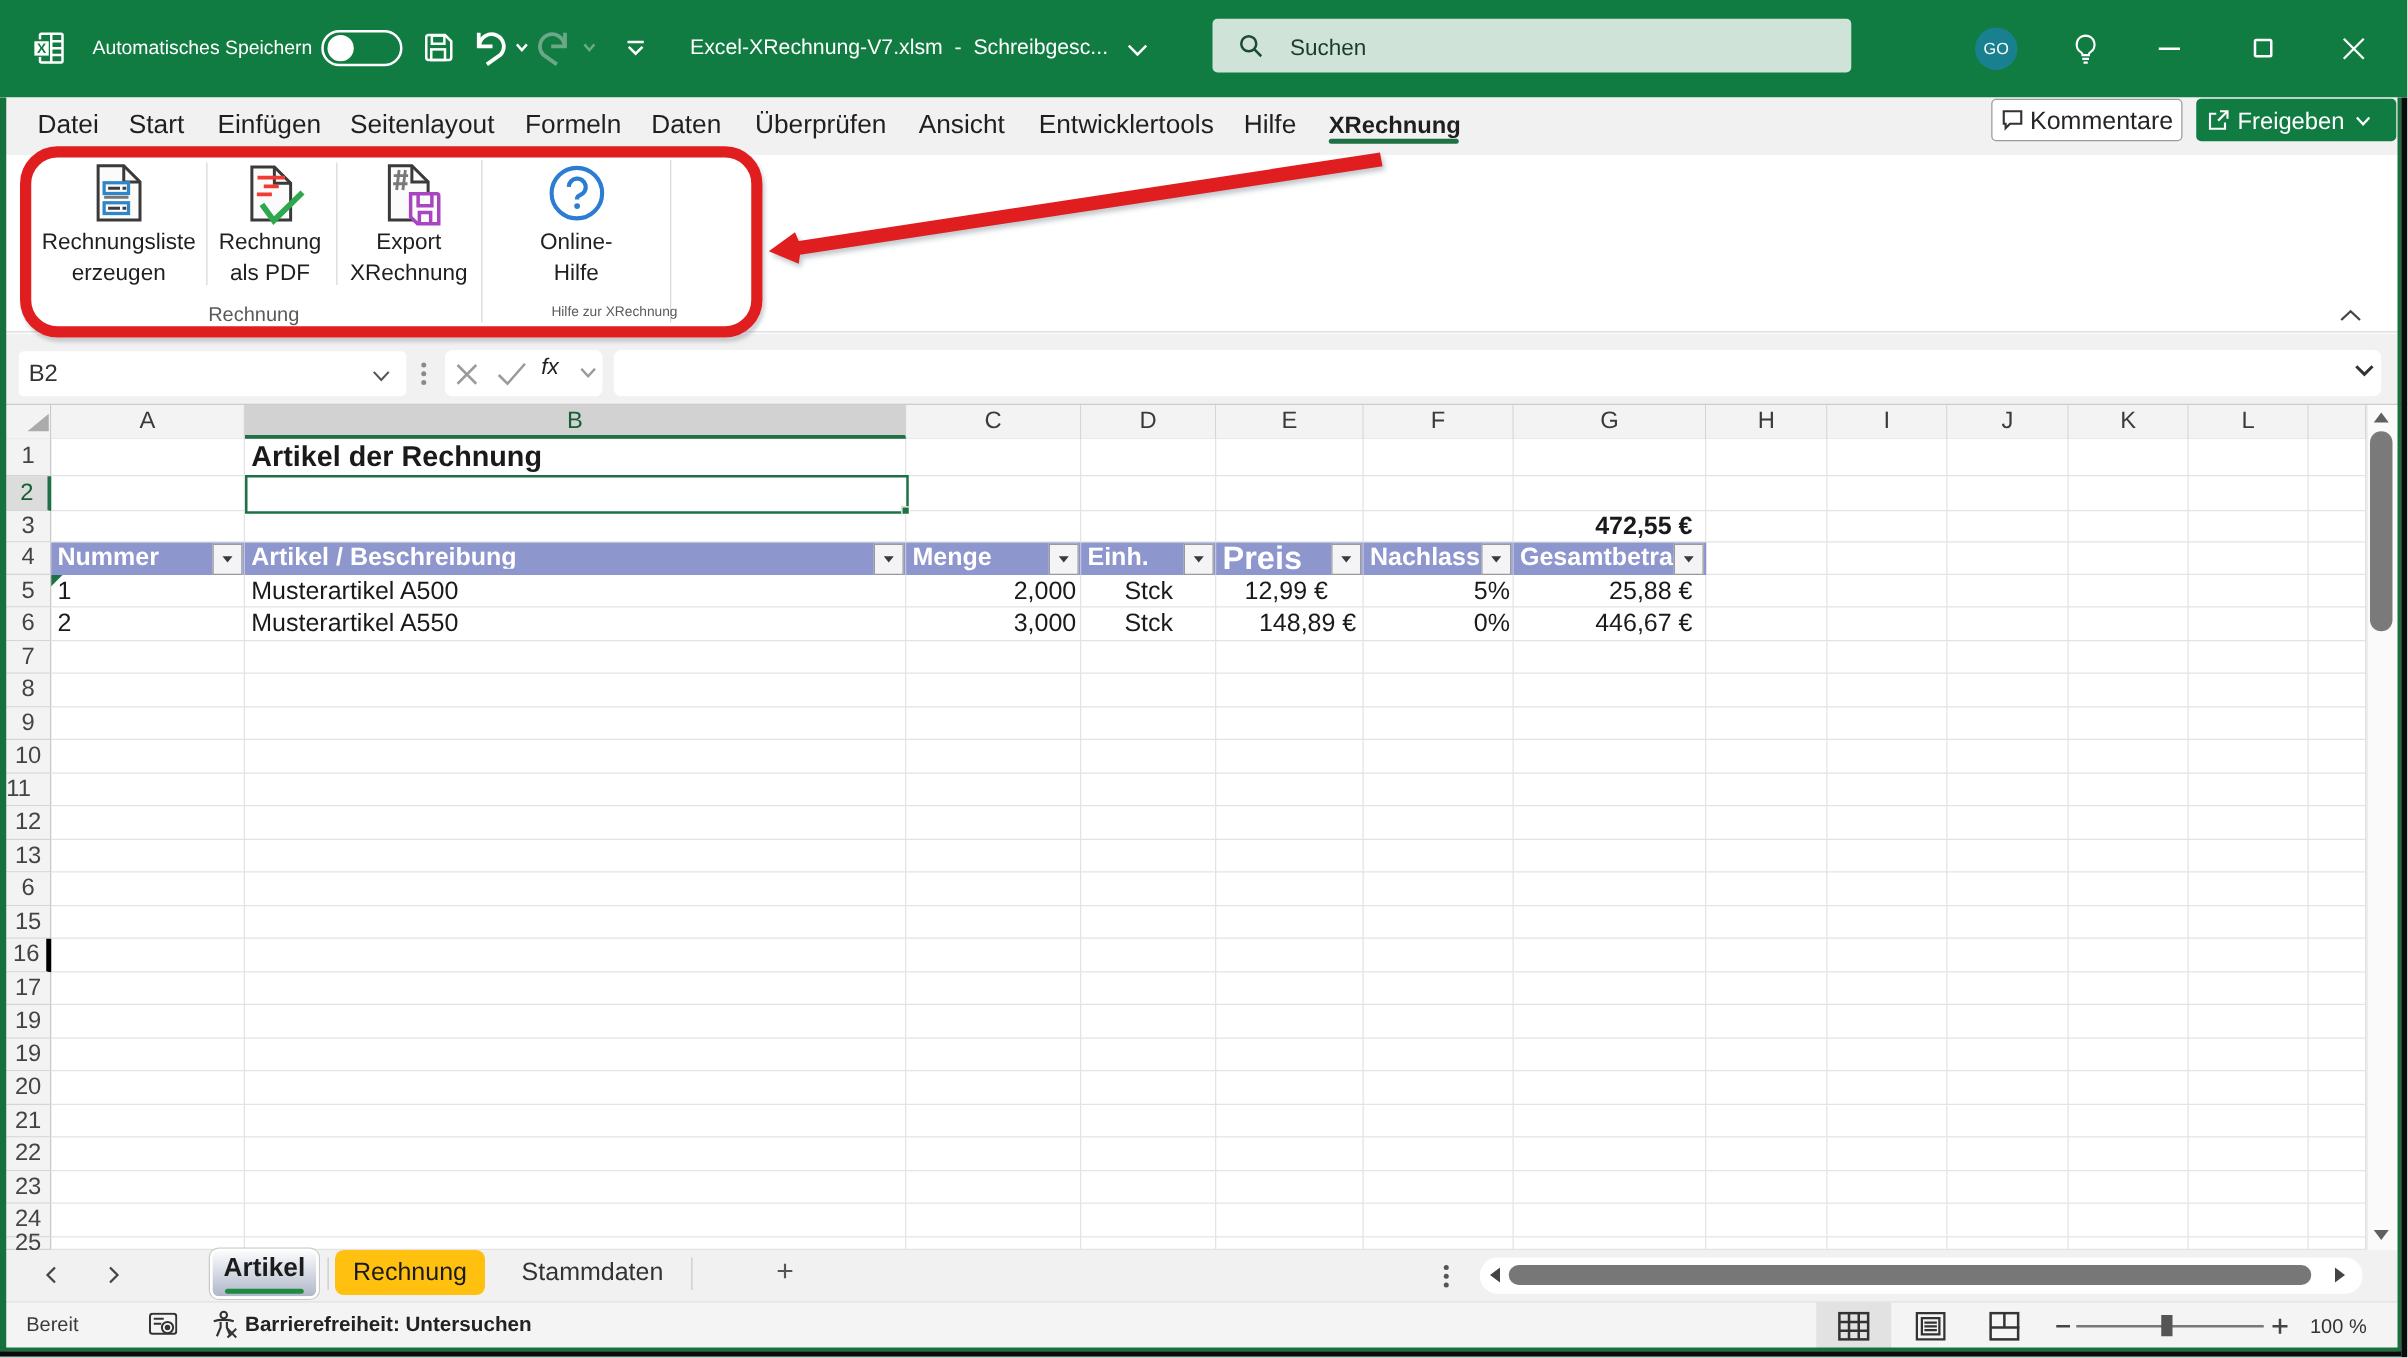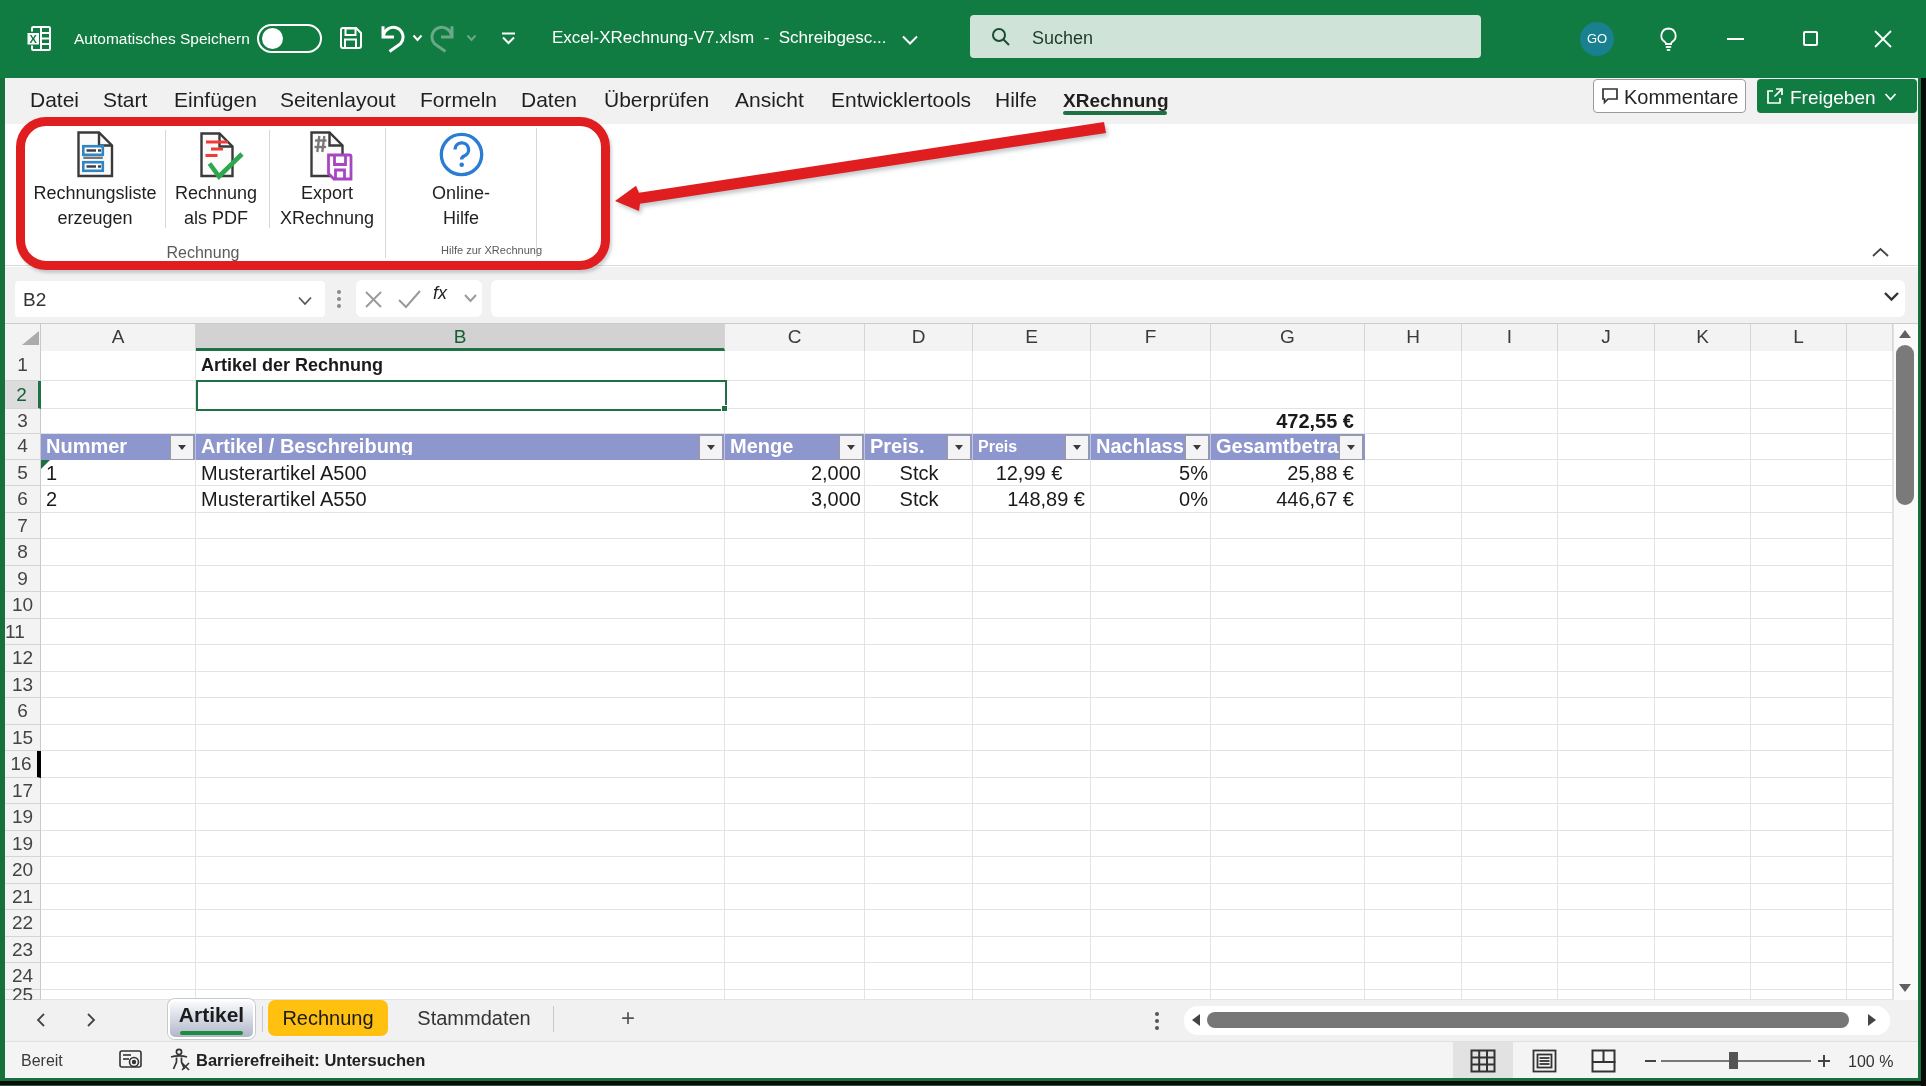--- a/index.html
+++ b/index.html
@@ -261,44 +261,44 @@
 <div class="a" style="left:41px;top:776.5px;width:1852px;height:1px;background:#E3E3E3;"></div>
 <div class="a" style="left:41px;top:803.0px;width:1852px;height:1px;background:#E3E3E3;"></div>
 <div class="a" style="left:41px;top:829.5px;width:1852px;height:1px;background:#E3E3E3;"></div>
 <div class="a" style="left:41px;top:856.0px;width:1852px;height:1px;background:#E3E3E3;"></div>
 <div class="a" style="left:41px;top:882.5px;width:1852px;height:1px;background:#E3E3E3;"></div>
 <div class="a" style="left:41px;top:909.0px;width:1852px;height:1px;background:#E3E3E3;"></div>
 <div class="a" style="left:41px;top:935.5px;width:1852px;height:1px;background:#E3E3E3;"></div>
 <div class="a" style="left:41px;top:962.0px;width:1852px;height:1px;background:#E3E3E3;"></div>
 <div class="a" style="left:41px;top:988.5px;width:1852px;height:1px;background:#E3E3E3;"></div>
 <div class="a" style="left:41px;top:999px;width:1852px;height:1px;background:#E3E3E3;"></div>
-<div class="a" style="left:196px;top:351px;width:529px;height:29.5px;font-size:18px;color:#1a1a1a;line-height:29.5px;overflow:hidden;white-space:nowrap;font-weight:bold;padding-left:5px;">Artikel der Rechnung</div>
+<div class="a" style="left:196px;top:351px;width:529px;height:29.5px;font-size:23px;color:#1a1a1a;line-height:29.5px;overflow:hidden;white-space:nowrap;font-weight:bold;padding-left:5px;">Artikel der Rechnung</div>
 <div class="a" style="left:196px;top:379.5px;width:531px;height:31px;border:2.5px solid #1E7145;background:#fff;"></div>
 <div class="a" style="left:721px;top:405px;width:7px;height:7px;background:#1E7145;border:1.5px solid #fff;"></div>
 <div class="a" style="left:1211px;top:409px;width:154px;height:25px;font-size:20px;color:#1a1a1a;line-height:25px;overflow:hidden;white-space:nowrap;font-weight:bold;text-align:right;padding-right:11px;">472,55 €</div>
 <div class="a" style="left:41px;top:434px;width:1324px;height:25.5px;background:#8E96CE;"></div>
 <div class="a" style="left:195px;top:434px;width:1px;height:25.5px;background:rgba(255,255,255,0.45);"></div>
 <div class="a" style="left:724px;top:434px;width:1px;height:25.5px;background:rgba(255,255,255,0.45);"></div>
 <div class="a" style="left:864px;top:434px;width:1px;height:25.5px;background:rgba(255,255,255,0.45);"></div>
 <div class="a" style="left:972px;top:434px;width:1px;height:25.5px;background:rgba(255,255,255,0.45);"></div>
 <div class="a" style="left:1090px;top:434px;width:1px;height:25.5px;background:rgba(255,255,255,0.45);"></div>
 <div class="a" style="left:1210px;top:434px;width:1px;height:25.5px;background:rgba(255,255,255,0.45);"></div>
 <div class="a" style="left:46px;top:434px;width:133px;height:25.5px;color:#fff;font-weight:bold;font-size:20px;line-height:25px;overflow:hidden;white-space:nowrap;">Nummer</div>
 <div class="a" style="left:170px;top:435px;width:24px;height:24.5px;background:#F4F4F7;border:1px solid #9A9A9A;"></div>
 <div class="a" style="left:177.5px;top:445px;width:0;height:0;border-left:4.8px solid transparent;border-right:4.8px solid transparent;border-top:5.8px solid #3a3a3a;"></div>
 <div class="a" style="left:201px;top:434px;width:507px;height:21px;color:#fff;font-weight:bold;font-size:20px;line-height:25px;overflow:hidden;white-space:nowrap;">Artikel / Beschreibung</div>
 <div class="a" style="left:699px;top:435px;width:24px;height:24.5px;background:#F4F4F7;border:1px solid #9A9A9A;"></div>
 <div class="a" style="left:706.5px;top:445px;width:0;height:0;border-left:4.8px solid transparent;border-right:4.8px solid transparent;border-top:5.8px solid #3a3a3a;"></div>
 <div class="a" style="left:730px;top:434px;width:118px;height:25.5px;color:#fff;font-weight:bold;font-size:20px;line-height:25px;overflow:hidden;white-space:nowrap;">Menge</div>
 <div class="a" style="left:839px;top:435px;width:24px;height:24.5px;background:#F4F4F7;border:1px solid #9A9A9A;"></div>
 <div class="a" style="left:846.5px;top:445px;width:0;height:0;border-left:4.8px solid transparent;border-right:4.8px solid transparent;border-top:5.8px solid #3a3a3a;"></div>
-<div class="a" style="left:870px;top:434px;width:86px;height:25.5px;color:#fff;font-weight:bold;font-size:20px;line-height:25px;overflow:hidden;white-space:nowrap;">Preis.</div>
+<div class="a" style="left:870px;top:434px;width:86px;height:25.5px;color:#fff;font-weight:bold;font-size:20px;line-height:25px;overflow:hidden;white-space:nowrap;">Einh.</div>
 <div class="a" style="left:947px;top:435px;width:24px;height:24.5px;background:#F4F4F7;border:1px solid #9A9A9A;"></div>
 <div class="a" style="left:954.5px;top:445px;width:0;height:0;border-left:4.8px solid transparent;border-right:4.8px solid transparent;border-top:5.8px solid #3a3a3a;"></div>
-<div class="a" style="left:978px;top:434px;width:96px;height:25.5px;color:#fff;font-weight:bold;font-size:16px;line-height:25px;overflow:hidden;white-space:nowrap;">Preis</div>
+<div class="a" style="left:978px;top:434px;width:96px;height:25.5px;color:#fff;font-weight:bold;font-size:26px;line-height:25px;overflow:hidden;white-space:nowrap;">Preis</div>
 <div class="a" style="left:1065px;top:435px;width:24px;height:24.5px;background:#F4F4F7;border:1px solid #9A9A9A;"></div>
 <div class="a" style="left:1072.5px;top:445px;width:0;height:0;border-left:4.8px solid transparent;border-right:4.8px solid transparent;border-top:5.8px solid #3a3a3a;"></div>
 <div class="a" style="left:1096px;top:434px;width:98px;height:25.5px;color:#fff;font-weight:bold;font-size:20px;line-height:25px;overflow:hidden;white-space:nowrap;">Nachlass</div>
 <div class="a" style="left:1185px;top:435px;width:24px;height:24.5px;background:#F4F4F7;border:1px solid #9A9A9A;"></div>
 <div class="a" style="left:1192.5px;top:445px;width:0;height:0;border-left:4.8px solid transparent;border-right:4.8px solid transparent;border-top:5.8px solid #3a3a3a;"></div>
 <div class="a" style="left:1216px;top:434px;width:132px;height:25.5px;color:#fff;font-weight:bold;font-size:20px;line-height:25px;overflow:hidden;white-space:nowrap;">Gesamtbetrag</div>
 <div class="a" style="left:1339px;top:435px;width:24px;height:24.5px;background:#F4F4F7;border:1px solid #9A9A9A;"></div>
 <div class="a" style="left:1346.5px;top:445px;width:0;height:0;border-left:4.8px solid transparent;border-right:4.8px solid transparent;border-top:5.8px solid #3a3a3a;"></div>
 <div class="a" style="left:41px;top:459.5px;width:155px;height:26.5px;font-size:20px;color:#1a1a1a;line-height:26.5px;overflow:hidden;white-space:nowrap;padding-left:5px;">1</div>
 <div class="a" style="left:196px;top:459.5px;width:529px;height:26.5px;font-size:20px;color:#1a1a1a;line-height:26.5px;overflow:hidden;white-space:nowrap;padding-left:5px;">Musterartikel A500</div>

